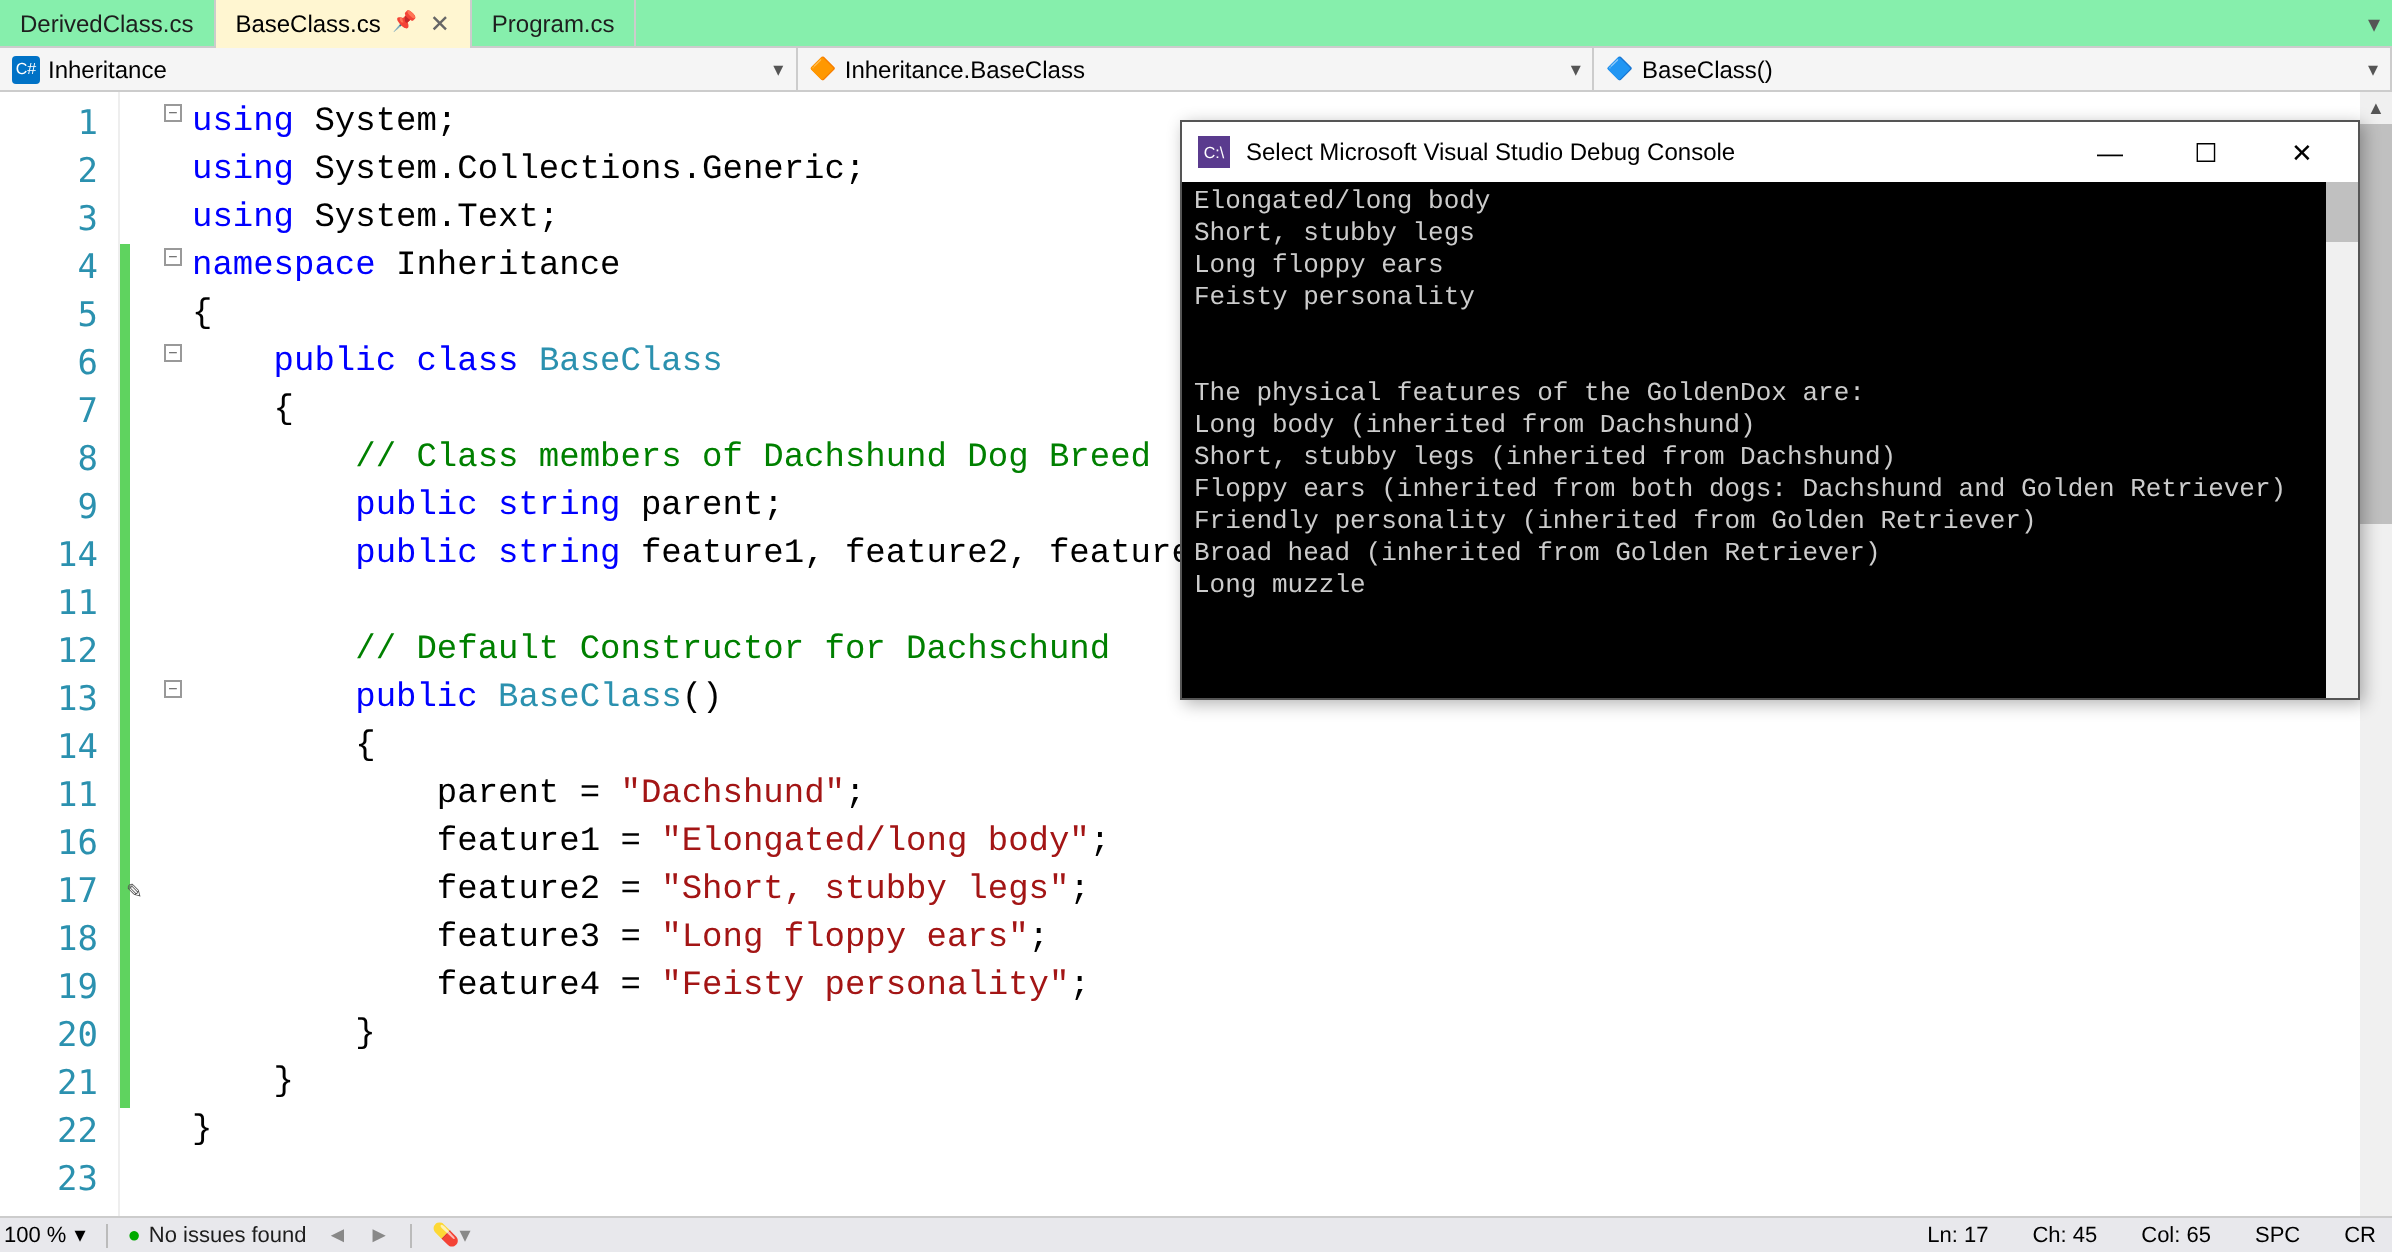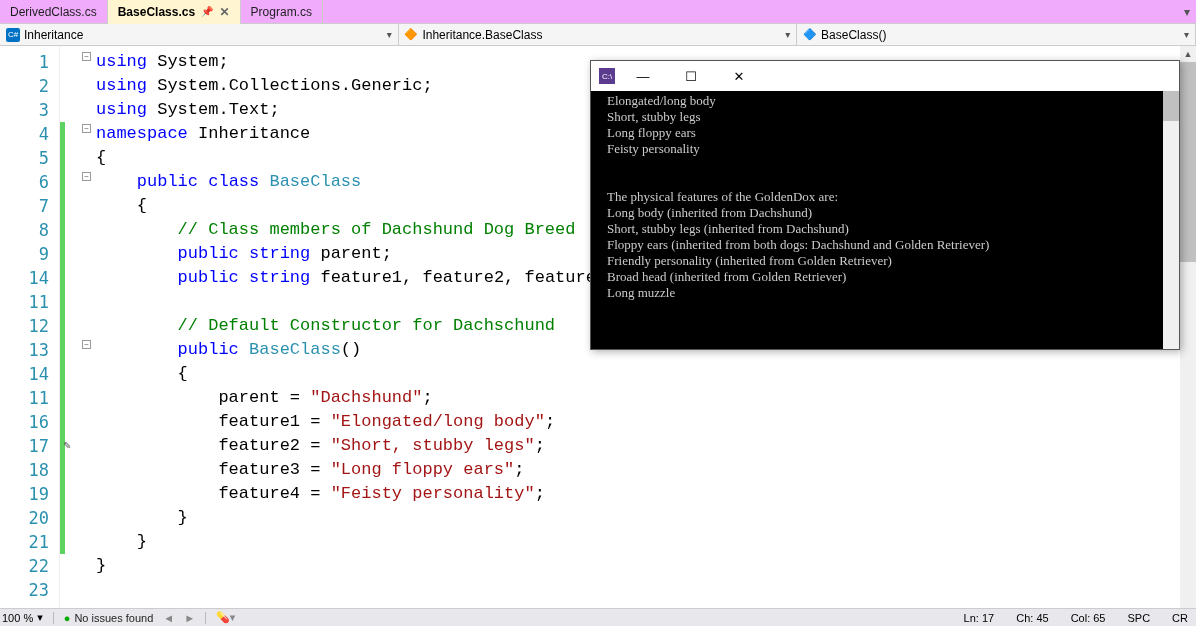--- a/index.html
+++ b/index.html
@@ -8,40 +8,39 @@
   font-size: 12px;
   background: #fff;
   width: 1196px;
   height: 626px;
   overflow: hidden;
   position: relative;
 }
 .tab-bar {
   display: flex;
   height: 24px;
-  background: #f0abfc;
+  background: #86efac;
   border-bottom: 1px solid #ccc;
   align-items: center;
 }
 .tab {
   padding: 0 10px;
   height: 24px;
   line-height: 24px;
   font-size: 12px;
   color: #1e1e1e;
   cursor: pointer;
   display: flex;
   align-items: center;
   gap: 6px;
   border-right: 1px solid #ccc;
 }
 .tab.active {
   background: #fff6d1;
   color: #000;
-  font-weight: bold;
 }
 .tab .pin { font-size: 10px; color: #666; }
 .tab .close { font-size: 12px; color: #666; }
 .tab-bar .spacer { flex: 1; }
 .tab-drop { padding: 0 6px; color: #555; cursor: pointer; }
 .breadcrumb-bar {
   display: flex;
   height: 22px;
   background: #f5f5f5;
   border-bottom: 1px solid #ccc;
@@ -146,24 +145,24 @@
 .console-title .ci {
   width:16px; height:16px; background:#5a3b8e; color:#fff; font-size:8px;
   display:flex; align-items:center; justify-content:center;
 }
 .console-title .t { flex: 1; }
 .console-title .wbtn {
   width: 40px; height: 24px; display:flex; align-items:center; justify-content:center;
   font-size:13px; cursor:pointer;
 }
 .console-body {
-  font-family: Liberation Serif, serif;
+  font-family: Liberation Mono, monospace;
   font-size: 13px;
   color: #ccc;
-  padding: 2px 16px;
+  padding: 2px 6px;
   white-space: pre;
   line-height: 16px;
   height: calc(100% - 30px);
   overflow: hidden;
   position:relative;
 }
 .console-body .scroll {
   position:absolute; right:0; top:0; width:16px; height:100%; background:#f0f0f0;
 }
 .console-body .scroll .thumb {
@@ -292,20 +291,21 @@
 </div>
 
 <div class="vscroll">
   <div class="up">▲</div>
   <div class="thumb"></div>
 </div>
 
 <div class="console-window">
   <div class="console-title">
     <span class="ci">C:\</span>
+    <span class="t">Select Microsoft Visual Studio Debug Console</span>
     <span class="wbtn">—</span>
     <span class="wbtn">☐</span>
     <span class="wbtn">✕</span>
   </div>
   <div class="console-body"><span>Elongated/long body
 Short, stubby legs
 Long floppy ears
 Feisty personality
 
 

